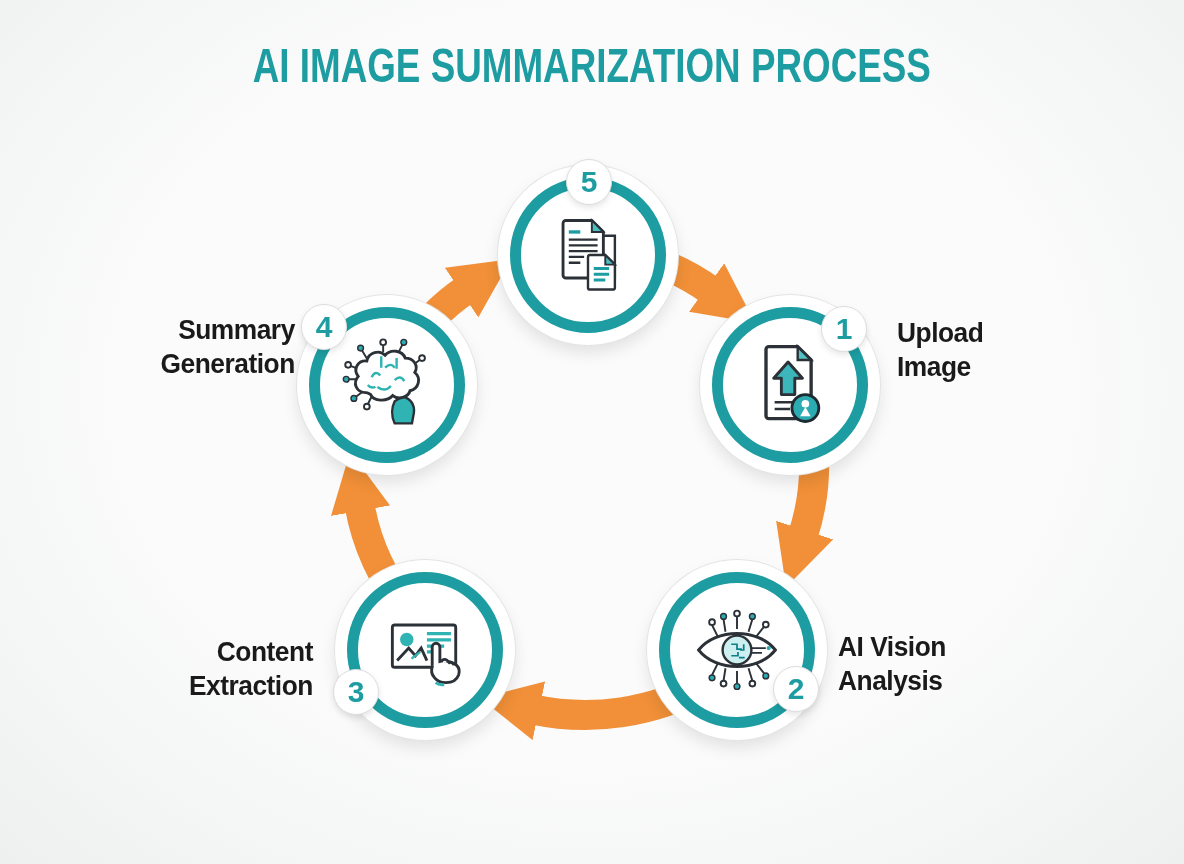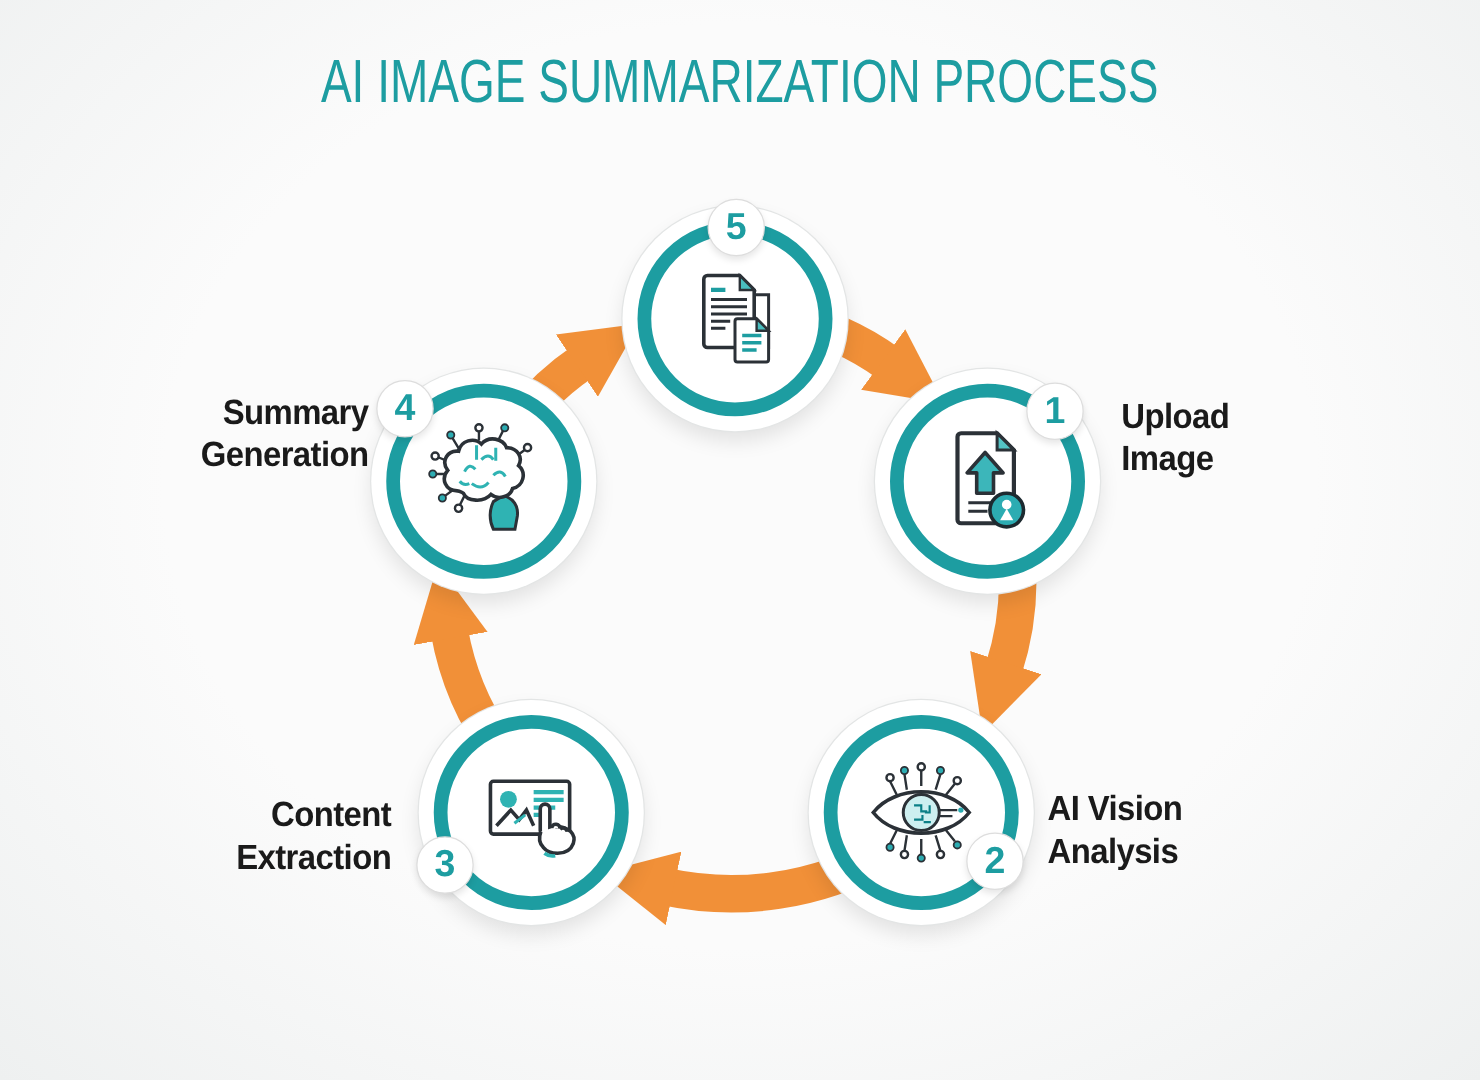--- a/index.html
+++ b/index.html
@@ -13,21 +13,21 @@
   html,body{margin:0;padding:0;}
   body{width:1184px;height:864px;overflow:hidden;font-family:"Liberation Sans",sans-serif;}
   .canvas{
     position:relative;width:1184px;height:864px;
     background:radial-gradient(ellipse at 50% 45%, #fbfbfb 55%, #eef0f0 100%);
   }
   .title{
     position:absolute;top:38px;left:0;width:100%;
     text-align:center;margin:0;
     color:var(--teal);
-    font-size:46px;font-weight:400;letter-spacing:0px;
+    font-size:46px;font-weight:700;letter-spacing:0px;
   }
   .title span{display:inline-block;transform:scale(0.80,1.06);transform-origin:center;}
   .arrows{position:absolute;left:0;top:0;z-index:1;}
   .step{
     position:absolute;width:180px;height:180px;z-index:2;
   }
   .step-circle{
     position:absolute;left:0;top:0;width:180px;height:180px;border-radius:50%;
     background:#fff;
     box-shadow:0 0 0 1px #e3e5e5, 0 8px 16px rgba(0,0,0,0.10);

